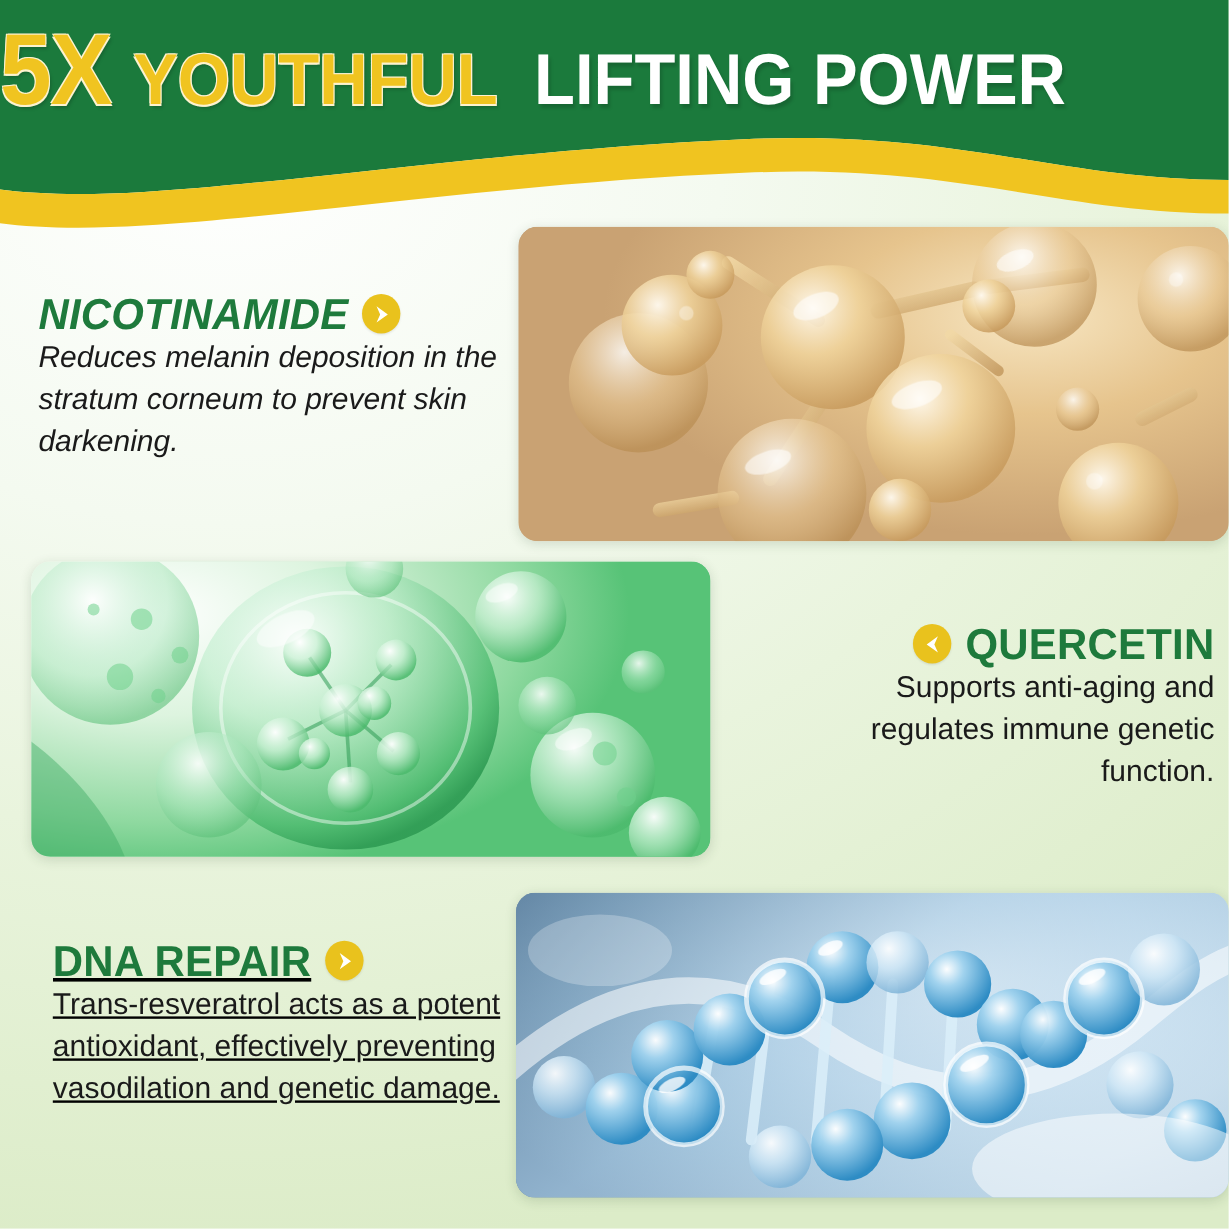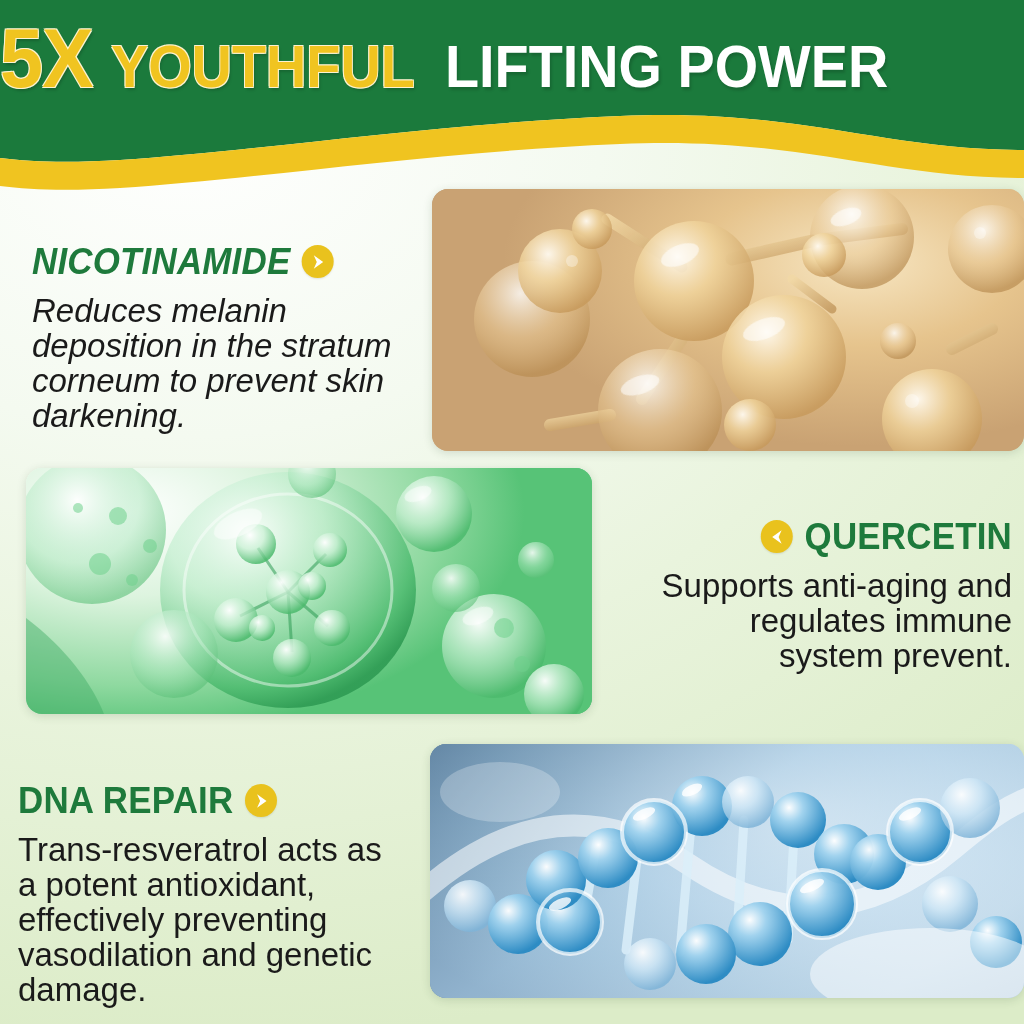--- a/index.html
+++ b/index.html
@@ -59,22 +59,21 @@
   .block { position:absolute; }
   .blk-title {
     font-size:36px; font-weight:bold; color:#1E7A3C;
     letter-spacing:0.2px; line-height:1.05;
     display:flex; align-items:center; gap:12px;
     white-space:nowrap;
     transform:scaleX(0.97); transform-origin:left center;
   }
   .blk-title.right { justify-content:flex-end; transform-origin:right center; }
   .blk-body {
-    font-size:33px; color:#1A1A1A; line-height:35px;
-    margin-top:12px;
+    font-size:25px; color:#1A1A1A; line-height:35px;
   }
   .blk-body.right { text-align:right; }
   .arrow-badge {
     width:33px; height:33px; border-radius:50%;
     background:#E9C21D;
     display:inline-flex; align-items:center; justify-content:center;
     flex:0 0 auto;
     box-shadow:0 1px 2px rgba(0,0,0,0.10);
   }
   .arrow-badge svg { display:block; }
@@ -264,21 +263,21 @@
 
   <div class="block" style="left:646px; top:518px; width:366px;">
     <div class="blk-title right">
       <span class="arrow-badge">
         <svg width="20" height="20" viewBox="0 0 20 20" aria-hidden="true">
           <path d="M14.5 3.2 L4.8 10 L14.5 16.8 L11.4 10 Z" fill="#ffffff"></path>
         </svg>
       </span>
       <span>QUERCETIN</span>
     </div>
-    <div class="blk-body right">Supports anti-aging and regulates immune system prevent.</div>
+    <div class="blk-body right">Supports anti-aging and regulates immune genetic function.</div>
   </div>
 
   <div class="panel" id="panel-dna">
     <div class="bgfill"></div>
     <svg width="594" height="254" viewBox="0 0 594 254" style="position:absolute;inset:0;">
       <defs>
         <radialGradient id="bbead" cx="34%" cy="28%" r="72%">
           <stop offset="0%" stop-color="#ffffff" stop-opacity="0.95"></stop>
           <stop offset="35%" stop-color="#9fd2ee" stop-opacity="0.95"></stop>
           <stop offset="100%" stop-color="#2e8cc4" stop-opacity="1"></stop>
@@ -340,21 +339,21 @@
         <ellipse cx="382" cy="142" rx="13" ry="5" transform="rotate(-25 382 142)"></ellipse>
         <ellipse cx="480" cy="70" rx="12" ry="5" transform="rotate(-25 480 70)"></ellipse>
         <ellipse cx="262" cy="46" rx="11" ry="5" transform="rotate(-25 262 46)"></ellipse>
       </g>
 
       <ellipse cx="500" cy="230" rx="120" ry="46" fill="#ffffff" opacity="0.5"></ellipse>
       <ellipse cx="70" cy="48" rx="60" ry="30" fill="#ffffff" opacity="0.25"></ellipse>
     </svg>
   </div>
 
-  <div class="block" style="left:18px; top:782px; width:380px;">
+  <div class="block" style="left:44px; top:782px; width:380px;text-decoration:underline;">
     <div class="blk-title">
       <span>DNA REPAIR</span>
       <span class="arrow-badge">
         <svg width="20" height="20" viewBox="0 0 20 20" aria-hidden="true">
           <path d="M5.5 3.2 L15.2 10 L5.5 16.8 L8.6 10 Z" fill="#ffffff"></path>
         </svg>
       </span>
     </div>
     <div class="blk-body">Trans-resveratrol acts as a potent antioxidant, effectively preventing vasodilation and genetic damage.</div>
   </div>

